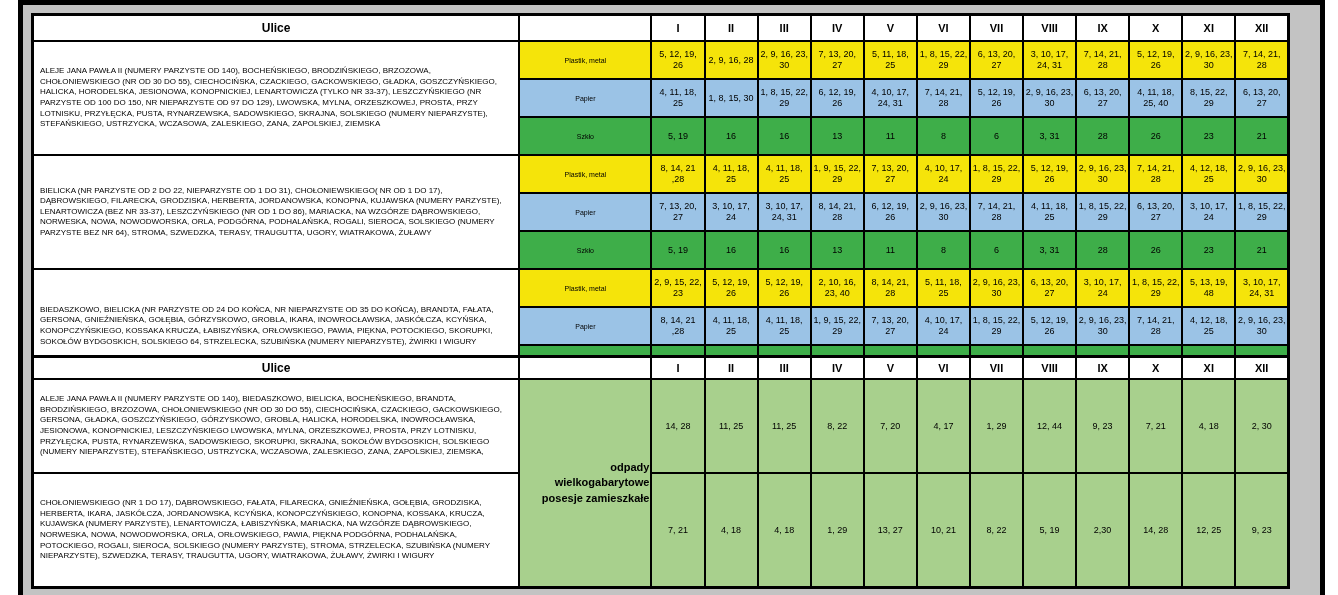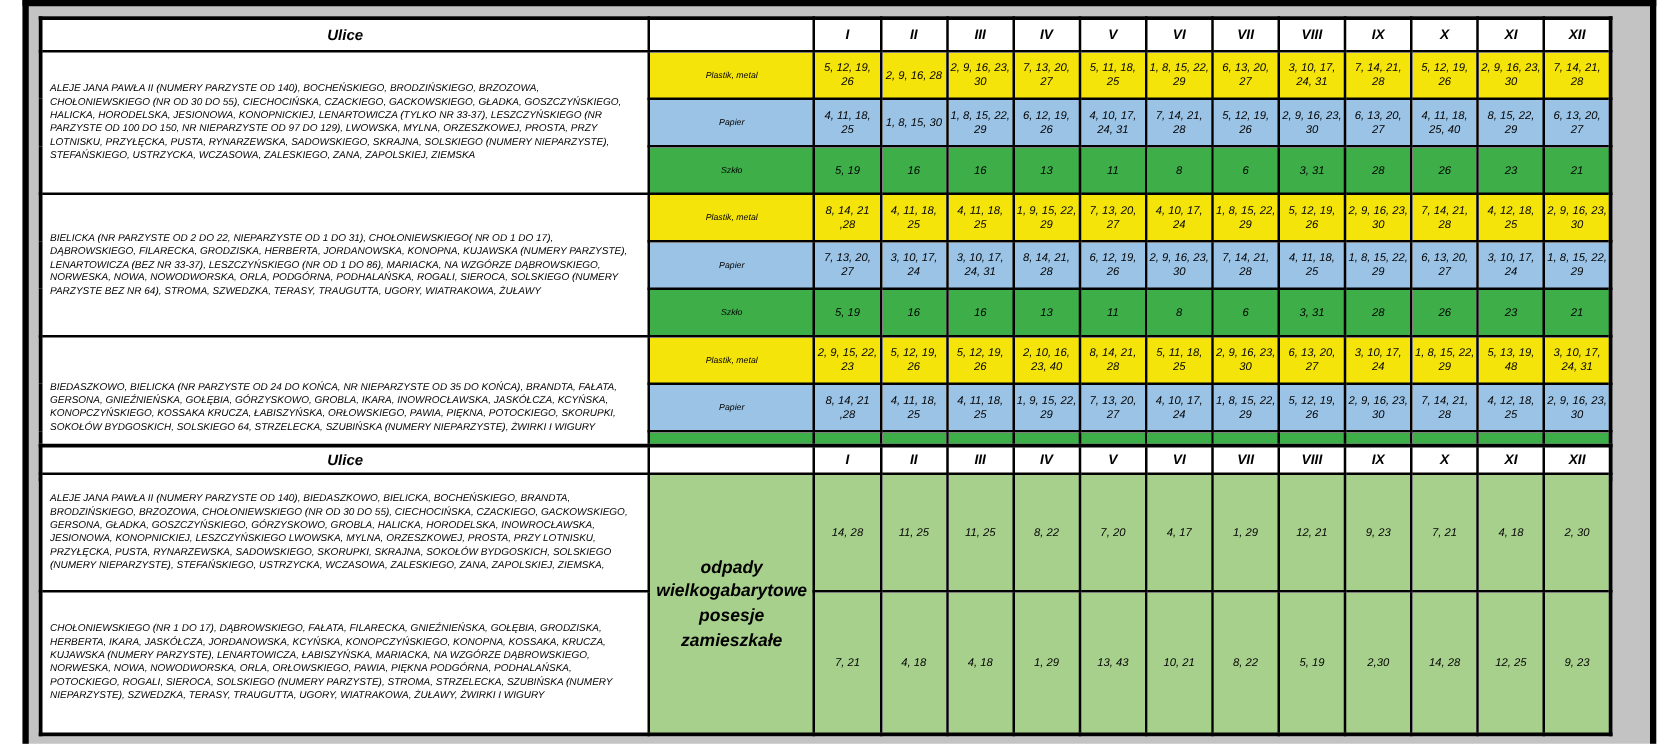--- a/index.html
+++ b/index.html
@@ -5,41 +5,40 @@
   html,body{margin:0;padding:0;}
   body{
     width:1338px;height:595px;position:relative;overflow:hidden;
     background:#ffffff;font-family:"Liberation Sans", sans-serif;color:#000;
   }
   .frame{
     position:absolute;left:18px;top:0;width:1307px;height:595px;
     background:var(--frame_bg,#c3c3c3);
     border-top:5px solid #000;border-left:5px solid #000;border-right:5px solid #000;
     box-sizing:border-box;
-    font-style:italic;
   }
   table{border-collapse:collapse;table-layout:fixed;background:#fff;border:3px solid #000;}
   td{border:2px solid #000;overflow:hidden;}
   .t1{position:absolute;left:8px;top:8px;width:1259px;}
   .t2{position:absolute;left:8px;top:350px;width:1259px;}
   td.hdr{height:22px;background:#fff;text-align:center;font-weight:bold;font-size:11px;vertical-align:middle;}
   td.hdr-ulice{font-size:12px;}
   td.streets{
     background:#fff;font-size:8px;line-height:1.32;text-align:left;
     vertical-align:middle;padding:4px 6px;margin-left:48px;
   }
   td.cat{font-size:7px;text-align:center;vertical-align:middle;padding:0 2px;}
   td.val{font-size:9px;text-align:center;vertical-align:middle;height:34px;padding:1px;line-height:1.2;}
   .c-plastik{background:var(--plastik,#f5e40a);}
   .c-papier{background:var(--papier,#9bc3e6);}
   .c-szklo{background:var(--szklo,#3eae49);}
   .c-bulky{background:var(--bulky,#a8d08d);}
   .t2 td.hdr{height:18px;}
   .t2 td.streets{vertical-align:middle;}
-  td.bulky-label{text-align:center;vertical-align:middle;font-weight:bold;font-size:14px;line-height:1.4;}
+  td.bulky-label{text-align:right;vertical-align:middle;font-weight:bold;font-size:11px;line-height:1.4;}
   .t2 td.val{height:auto;}
   tr.r1 td.val, tr.r1 td.streets{height:84px;}
   tr.r2 td.val, tr.r2 td.streets{height:104px;}
 </style>
 </head>
 <body>
 
 <div class="frame">
 
   <table class="t1">
@@ -260,33 +259,33 @@
         <div>odpady wielkogabarytowe</div>
         <div>posesje zamieszkałe</div>
       </td>
       <td class="val c-bulky">14, 28</td>
       <td class="val c-bulky">11, 25</td>
       <td class="val c-bulky">11, 25</td>
       <td class="val c-bulky">8, 22</td>
       <td class="val c-bulky">7, 20</td>
       <td class="val c-bulky">4, 17</td>
       <td class="val c-bulky">1, 29</td>
-      <td class="val c-bulky">12, 21</td>
+      <td class="val c-bulky">12, 44</td>
       <td class="val c-bulky">9, 23</td>
       <td class="val c-bulky">7, 21</td>
       <td class="val c-bulky">4, 18</td>
       <td class="val c-bulky">2, 30</td>
     </tr>
     <tr class="r2">
       <td class="streets">CHOŁONIEWSKIEGO (NR 1 DO 17), DĄBROWSKIEGO, FAŁATA, FILARECKA, GNIEŹNIEŃSKA, GOŁĘBIA, GRODZISKA, HERBERTA, IKARA, JASKÓŁCZA, JORDANOWSKA, KCYŃSKA, KONOPCZYŃSKIEGO, KONOPNA, KOSSAKA, KRUCZA, KUJAWSKA (NUMERY PARZYSTE), LENARTOWICZA, ŁABISZYŃSKA, MARIACKA, NA WZGÓRZE DĄBROWSKIEGO, NORWESKA, NOWA, NOWODWORSKA, ORLA, ORŁOWSKIEGO, PAWIA, PIĘKNA PODGÓRNA, PODHALAŃSKA, POTOCKIEGO, ROGALI, SIEROCA, SOLSKIEGO (NUMERY PARZYSTE), STROMA, STRZELECKA, SZUBIŃSKA (NUMERY NIEPARZYSTE), SZWEDZKA, TERASY, TRAUGUTTA, UGORY, WIATRAKOWA, ŻUŁAWY, ŻWIRKI I WIGURY</td>
       <td class="val c-bulky">7, 21</td>
       <td class="val c-bulky">4, 18</td>
       <td class="val c-bulky">4, 18</td>
       <td class="val c-bulky">1, 29</td>
-      <td class="val c-bulky">13, 43</td>
+      <td class="val c-bulky">13, 27</td>
       <td class="val c-bulky">10, 21</td>
       <td class="val c-bulky">8, 22</td>
       <td class="val c-bulky">5, 19</td>
       <td class="val c-bulky">2,30</td>
       <td class="val c-bulky">14, 28</td>
       <td class="val c-bulky">12, 25</td>
       <td class="val c-bulky">9, 23</td>
     </tr>
   </tbody>
     </table>

